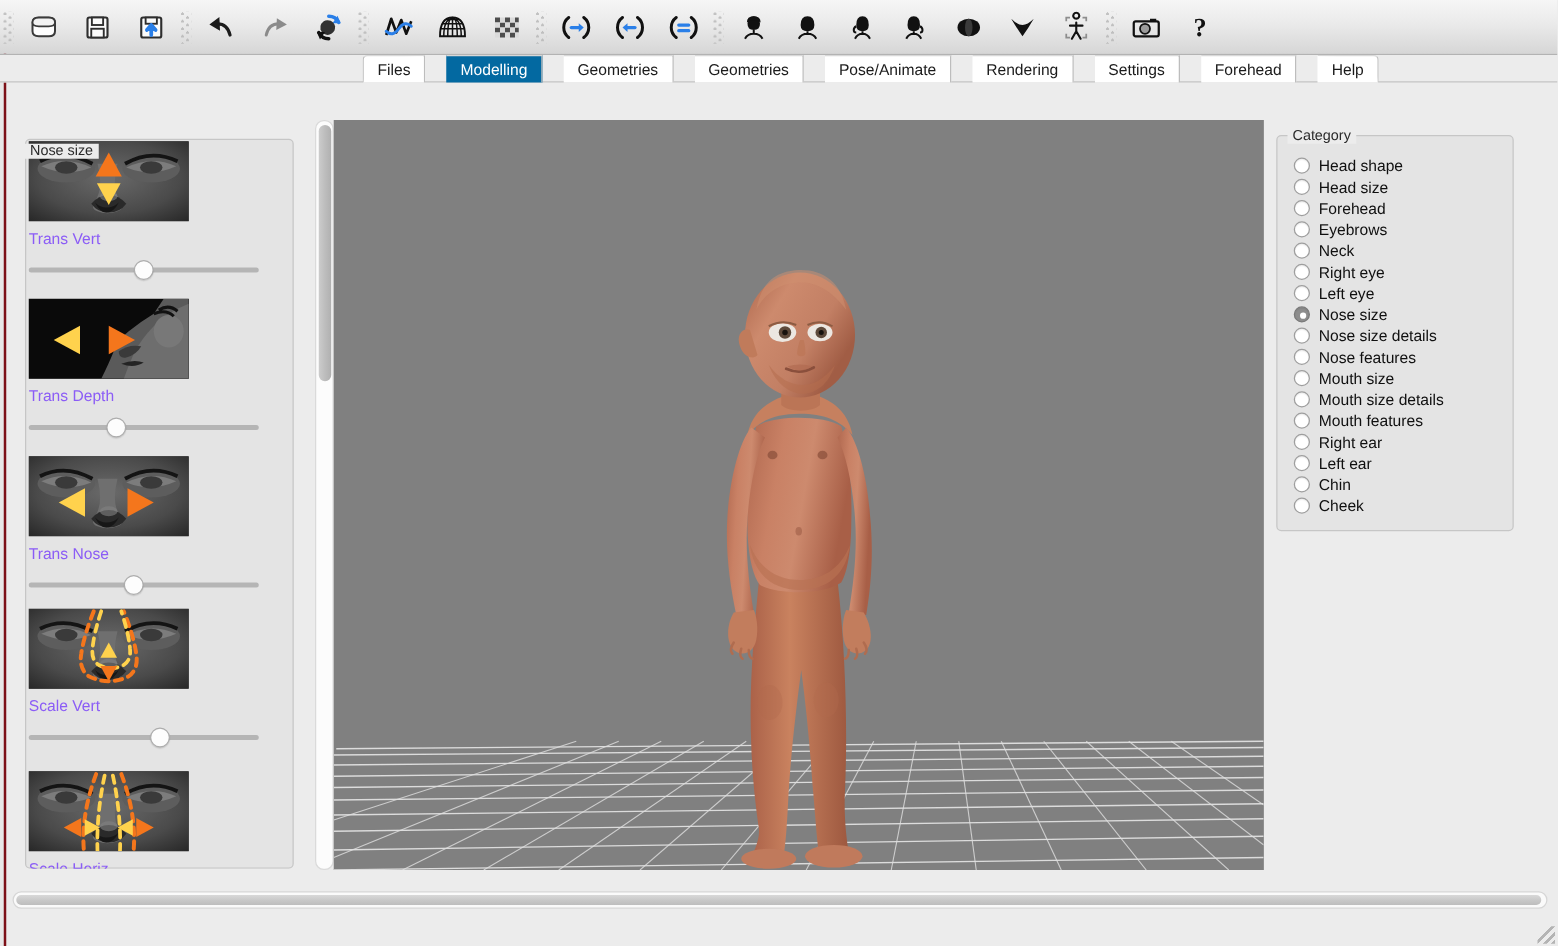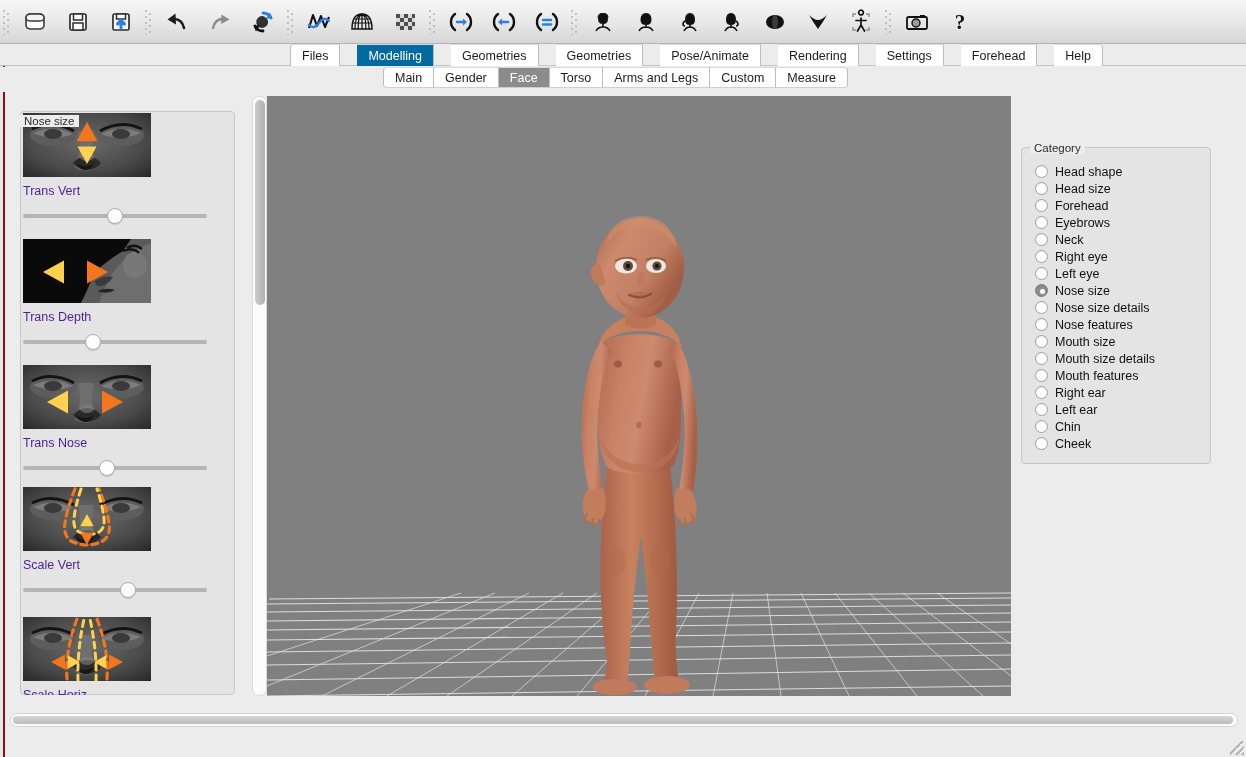--- a/index.html
+++ b/index.html
@@ -134,21 +134,21 @@
   .slider-block { position: absolute; left: 15px; width: 190px; }
   .thumb {
     width: 128px; height: 64px;
     position: relative;
     overflow: hidden;
     background: #1a1a1a;
     display: block;
   }
   .thumb svg { position: absolute; left: 0; top: 0; display: block; }
   .sl-label {
-    font-size: 12.5px; color: #4c1d95;
+    font-size: 12.5px; color: #8b5cf6;
     margin-top: 7px;
     display: block;
   }
   .slider {
     position: relative;
     width: 184px; height: 18px;
     margin-top: 9px;
   }
   .slider .track {
     position: absolute; left: 0; top: 7px;
@@ -185,21 +185,21 @@
     position: absolute; left: 267px; top: 96px;
     width: 744px; height: 600px;
     background: #808080;
     overflow: hidden;
   }
   .viewport svg { position: absolute; left: 0; top: 0; }
 
   
   .right-panel {
     position: absolute; left: 1021px; top: 100px;
-    width: 151px; height: 325px; margin-top: 39px;
+    width: 151px; height: 325px;
   }
   .cat-box {
     position: absolute; left: 0; top: 8px;
     width: 190px; height: 317px;
     border: 1px solid #c6c6c6;
     border-radius: 4px;
     background: #e4e4e4;
   }
   .cat-title {
     position: absolute; left: 9px; top: 3px;
@@ -475,31 +475,20 @@
         <div class="tab1">Geometries</div>
         <div class="tab1">Geometries</div>
         <div class="tab1">Pose/Animate</div>
         <div class="tab1">Rendering</div>
         <div class="tab1">Settings</div>
         <div class="tab1">Forehead</div>
         <div class="tab1">Help</div>
       </div>
   </div>
 
-  <div class="tabrow2">
-    <div class="tabs2" id="sub-tabs">
-        <div class="tab2">Main</div>
-        <div class="tab2">Gender</div>
-        <div class="tab2 active">Face</div>
-        <div class="tab2">Torso</div>
-        <div class="tab2">Arms and Legs</div>
-        <div class="tab2">Custom</div>
-        <div class="tab2">Measure</div>
-      </div>
-  </div>
 
   <div class="left-panel">
     <div class="group-box"></div>
     <div id="slider-list">
         <div class="slider-block" style="top: 13px;">
           <div class="thumb">
             <svg width="128" height="64" viewBox="0 0 128 64">
   <defs>
     <radialGradient id="g1" cx="0.5" cy="0.45" r="0.75">
       <stop offset="0%" stop-color="#6a6a6a"></stop>

